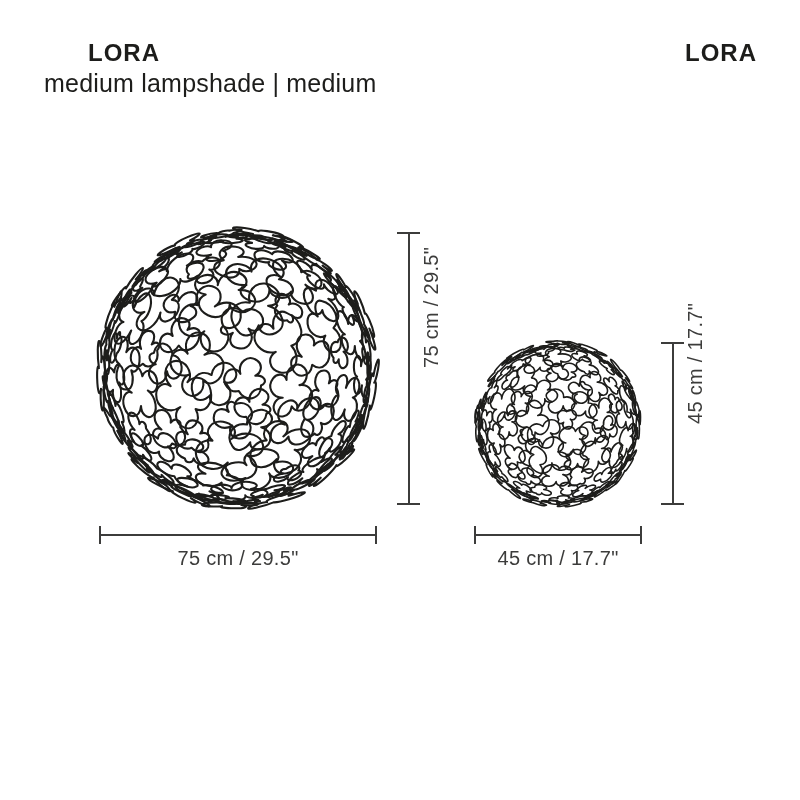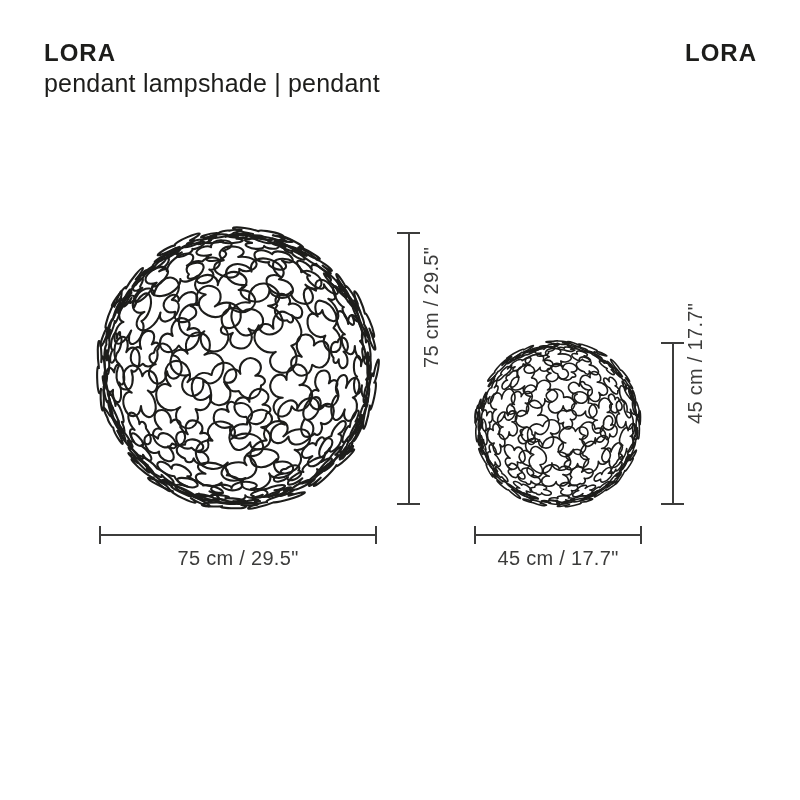--- a/index.html
+++ b/index.html
@@ -15,21 +15,21 @@
     overflow:hidden;
     font-family:"Liberation Sans", sans-serif;
     color:var(--ink);
     margin:0 auto;
   }
   .header{position:absolute;top:40px;}
   .header.left{left:44px;text-align:left;}
   .header.right{right:43px;text-align:right;}
   .brand{
     font-size:24px;font-weight:bold;letter-spacing:1px;
-    line-height:1.05;color:var(--ink);
+    line-height:1.05;color:var(--ink);margin-left:44px;
   }
   .subtitle{
     font-size:25px;font-weight:400;letter-spacing:0.2px;
     margin-top:5px;line-height:1.1;color:var(--ink);
   }
   #art{position:absolute;left:0;top:0;pointer-events:none;}
   
   .dim-v{position:absolute;width:23px;}
   .dim-v .vline{position:absolute;left:50%;top:0;bottom:0;width:2px;margin-left:-1px;background:var(--line);}
   .dim-v .tick{position:absolute;left:0;right:0;height:2px;background:var(--line);}
@@ -54,21 +54,21 @@
     white-space:nowrap;
   }
 </style>
 </head>
 <body>
 
 <div class="canvas">
 
   <div class="header left">
     <div class="brand">LORA</div>
-    <div class="subtitle">pendant lampshade | pendant</div>
+    <div class="subtitle">medium lampshade | medium</div>
   </div>
   <div class="header right">
     <div class="brand">LORA</div>
   </div>
 
   <svg id="art" width="800" height="800" viewBox="0 0 800 800">
       <clipPath id="medium-clip">
         <circle cx="237" cy="369" r="143.85"></circle>
       </clipPath>
       <g fill="none" stroke="#1d1d1b" stroke-width="2.1" stroke-linecap="round" stroke-linejoin="round" clip-path="url(#medium-clip)">

